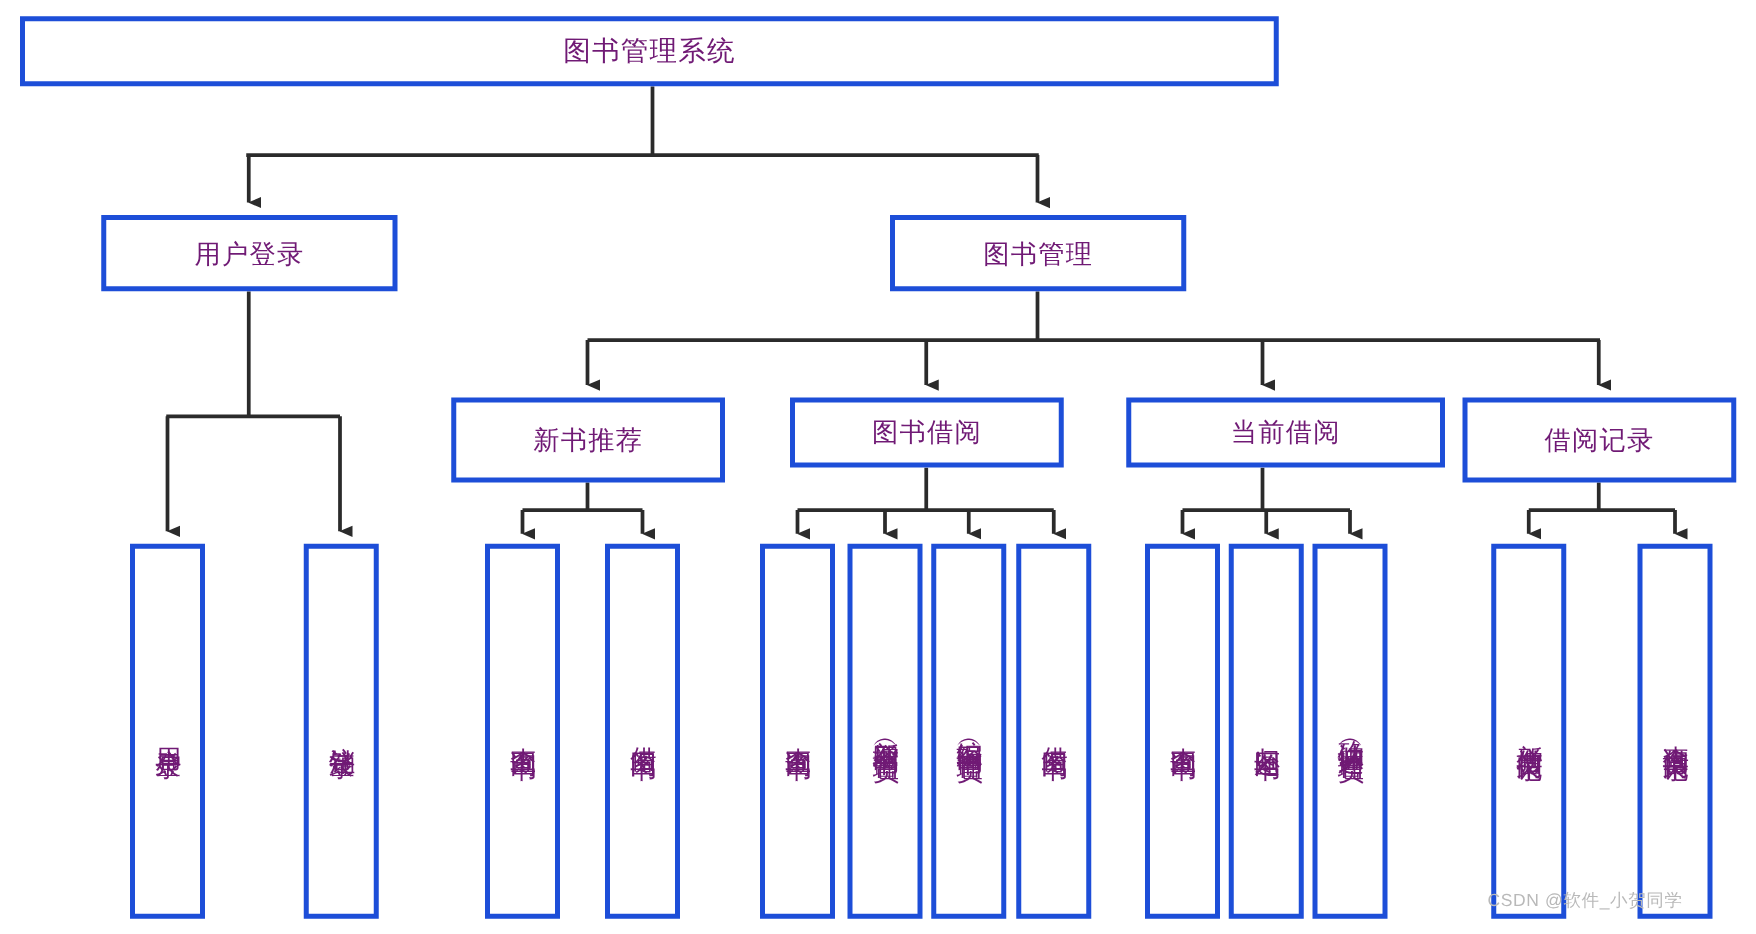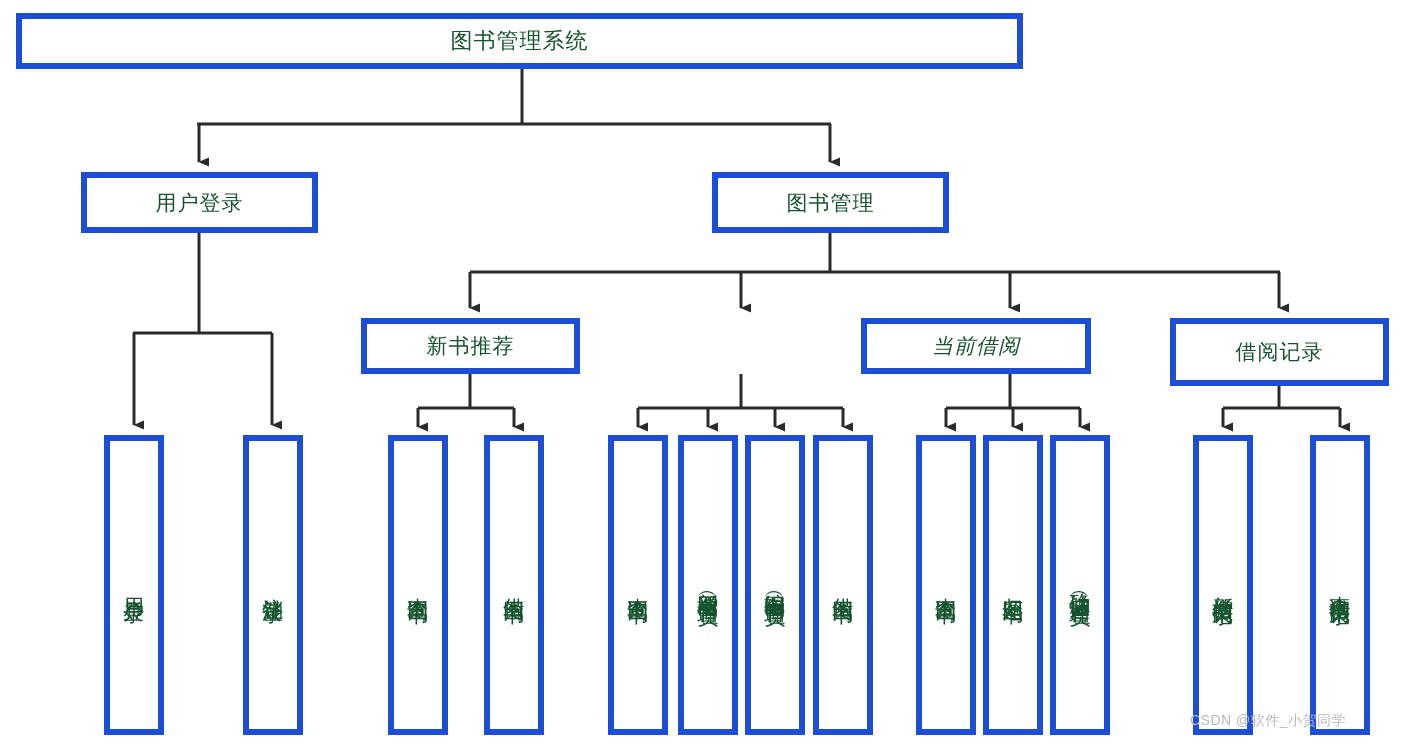--- a/index.html
+++ b/index.html
@@ -22,25 +22,25 @@
     left: 0;
     top: 0;
     width: 1405px;
     height: 747px;
     pointer-events: none;
   }
   .node {
     position: absolute;
     box-sizing: border-box;
     background: #ffffff;
-    border: 6px solid #1d4ed8;
+    border: 4px solid #1d4ed8;
     display: flex;
     align-items: center;
     justify-content: center;
-    color: #14532d;
+    color: #701a75;
   }
   .node.horiz {
     font-size: 21px;
     letter-spacing: 1px;
   }
   .node.vert {
     font-size: 21px;
     letter-spacing: 2px;
   }
   .node.vert .lbl {
@@ -121,24 +121,27 @@
     <span class="lbl">图书管理系统</span>
   </div>
 
   <div class="node horiz" style="left: 81px; top: 172px; width: 237px; height: 61px;">
     <span class="lbl">用户登录</span>
   </div>
   <div class="node horiz" style="left: 712px; top: 172px; width: 237px; height: 61px; text-align: center;">
     <span class="lbl">图书管理</span>
   </div>
 
-  <div class="node horiz" style="left: 361px; top: 318px; width: 219px; height: 56px;">
+  <div class="node horiz" style="left: 361px; top: 318px; width: 219px; height: 68px;">
     <span class="lbl">新书推荐</span>
   </div>
-  <div class="node horiz" style="left: 861px; top: 318px; width: 230px; height: 56px; font-style: italic;">
+  <div class="node horiz" style="left: 632px; top: 318px; width: 219px; height: 56px;">
+    <span class="lbl">图书借阅</span>
+  </div>
+  <div class="node horiz" style="left: 901px; top: 318px; width: 255px; height: 56px;">
     <span class="lbl">当前借阅</span>
   </div>
   <div class="node horiz" style="left: 1170px; top: 318px; width: 219px; height: 68px;">
     <span class="lbl">借阅记录</span>
   </div>
 
   <div class="node vert" style="left: 104px; top: 435px; width: 60px; height: 300px;">
     <span class="lbl">用户登录</span>
   </div>
   <div class="node vert" style="left: 243px; top: 435px; width: 60px; height: 300px;">

